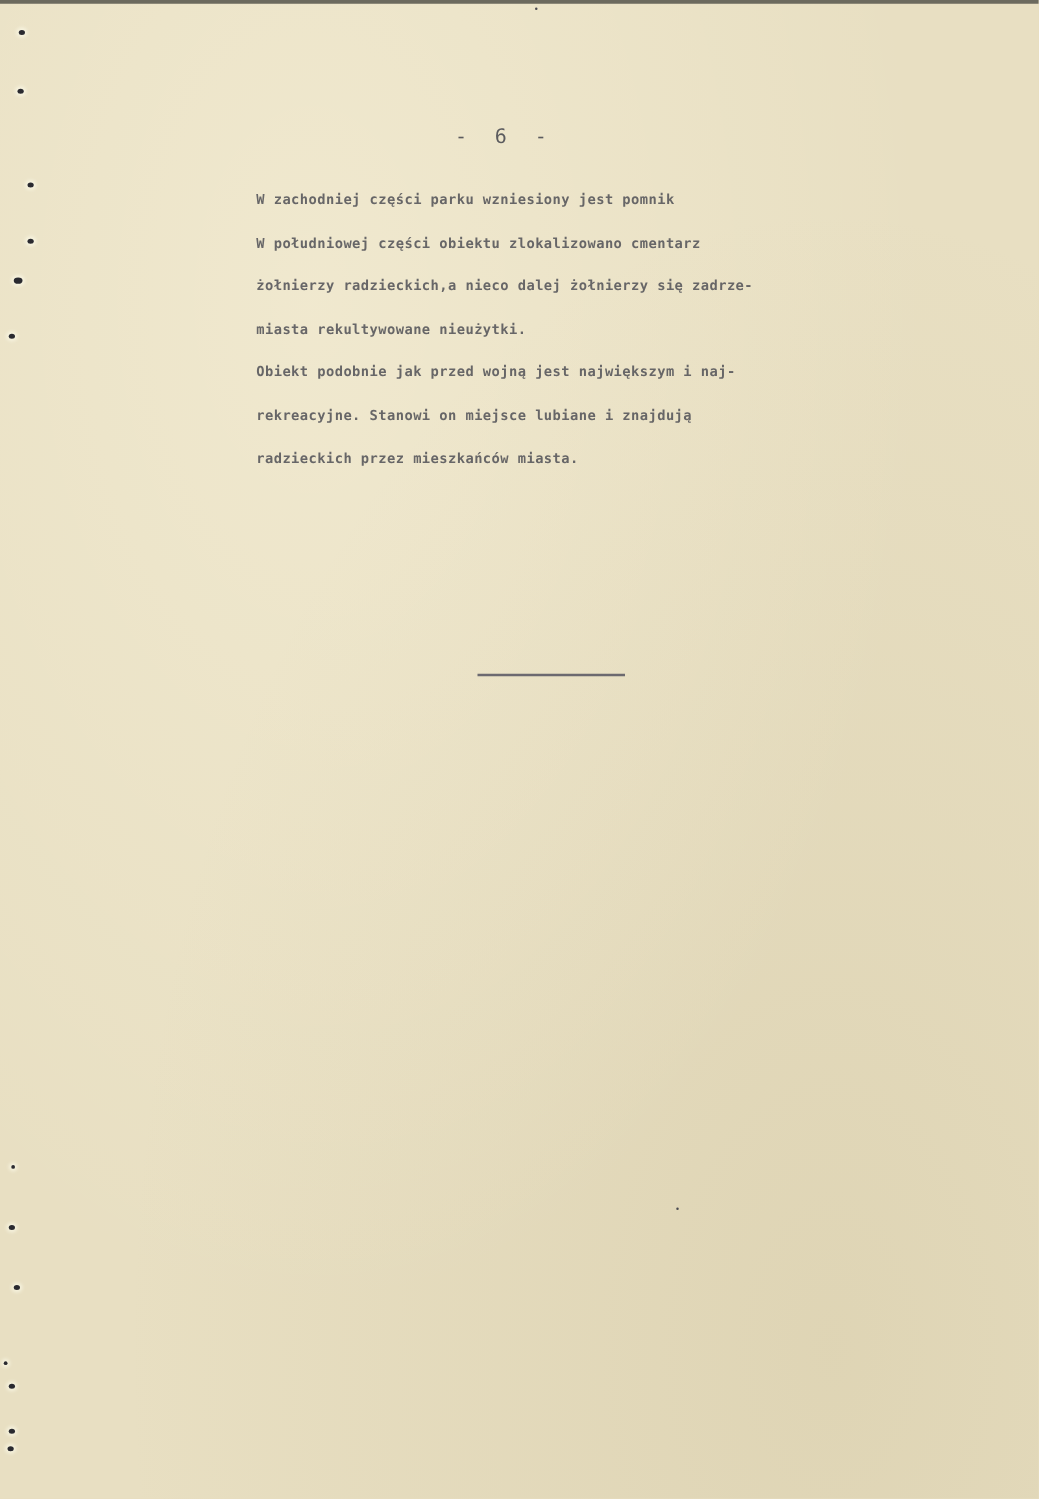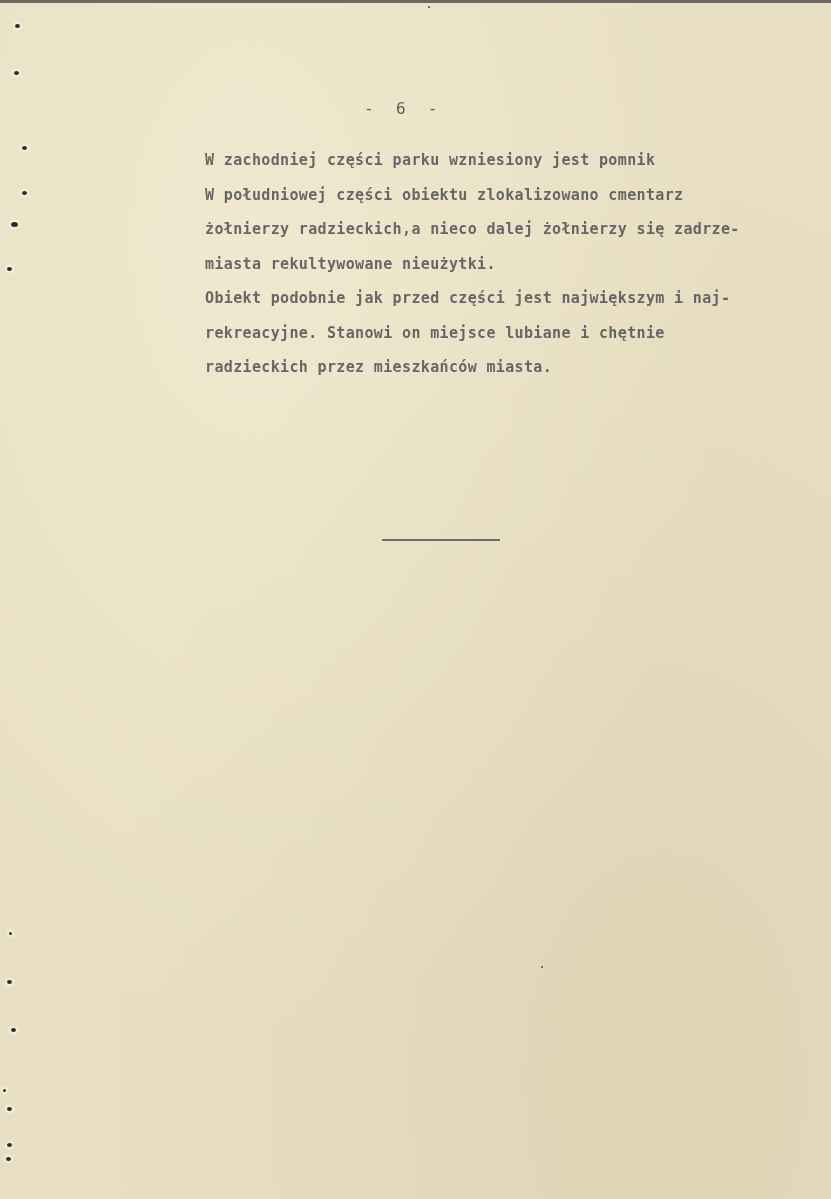--- a/index.html
+++ b/index.html
@@ -39,21 +39,21 @@
       color: #5b5b5e;
       letter-spacing: 1px;
       white-space: pre;
     }
     .body-text {
       position: absolute;
       left: 205px;
       top: 150px;
       width: 600px;
       font-family: "DejaVu Sans Mono", monospace;
-      font-size: 15px;
+      font-size: 11px;
       color: #55555a;
       font-weight: bold;
       letter-spacing: 0.35px;
     }
     .line {
       height: 34.5px;
       line-height: 20px;
       white-space: pre;
       opacity: 0.88;
     }
@@ -103,19 +103,19 @@
   <div class="speck" style="left:428px;top:6px;"></div>
   <div class="speck" style="left:541px;top:966px;"></div>
 
   <div class="page-number">-  6  -</div>
 
   <div class="body-text">
     <div class="line">W zachodniej części parku wzniesiony jest pomnik</div>
     <div class="line">W południowej części obiektu zlokalizowano cmentarz</div>
     <div class="line">żołnierzy radzieckich,a nieco dalej żołnierzy się zadrze-</div>
     <div class="line">miasta rekultywowane nieużytki.</div>
-    <div class="line">Obiekt podobnie jak przed części jest największym i naj-</div>
-    <div class="line">rekreacyjne. Stanowi on miejsce lubiane i chętnie</div>
+    <div class="line">Obiekt podobnie jak przed wojną jest największym i naj-</div>
+    <div class="line">rekreacyjne. Stanowi on miejsce lubiane i znajdują</div>
     <div class="line">radzieckich przez mieszkańców miasta.</div>
   </div>
 
   <div class="separator"></div>
 </div>
 
 </body></html>

